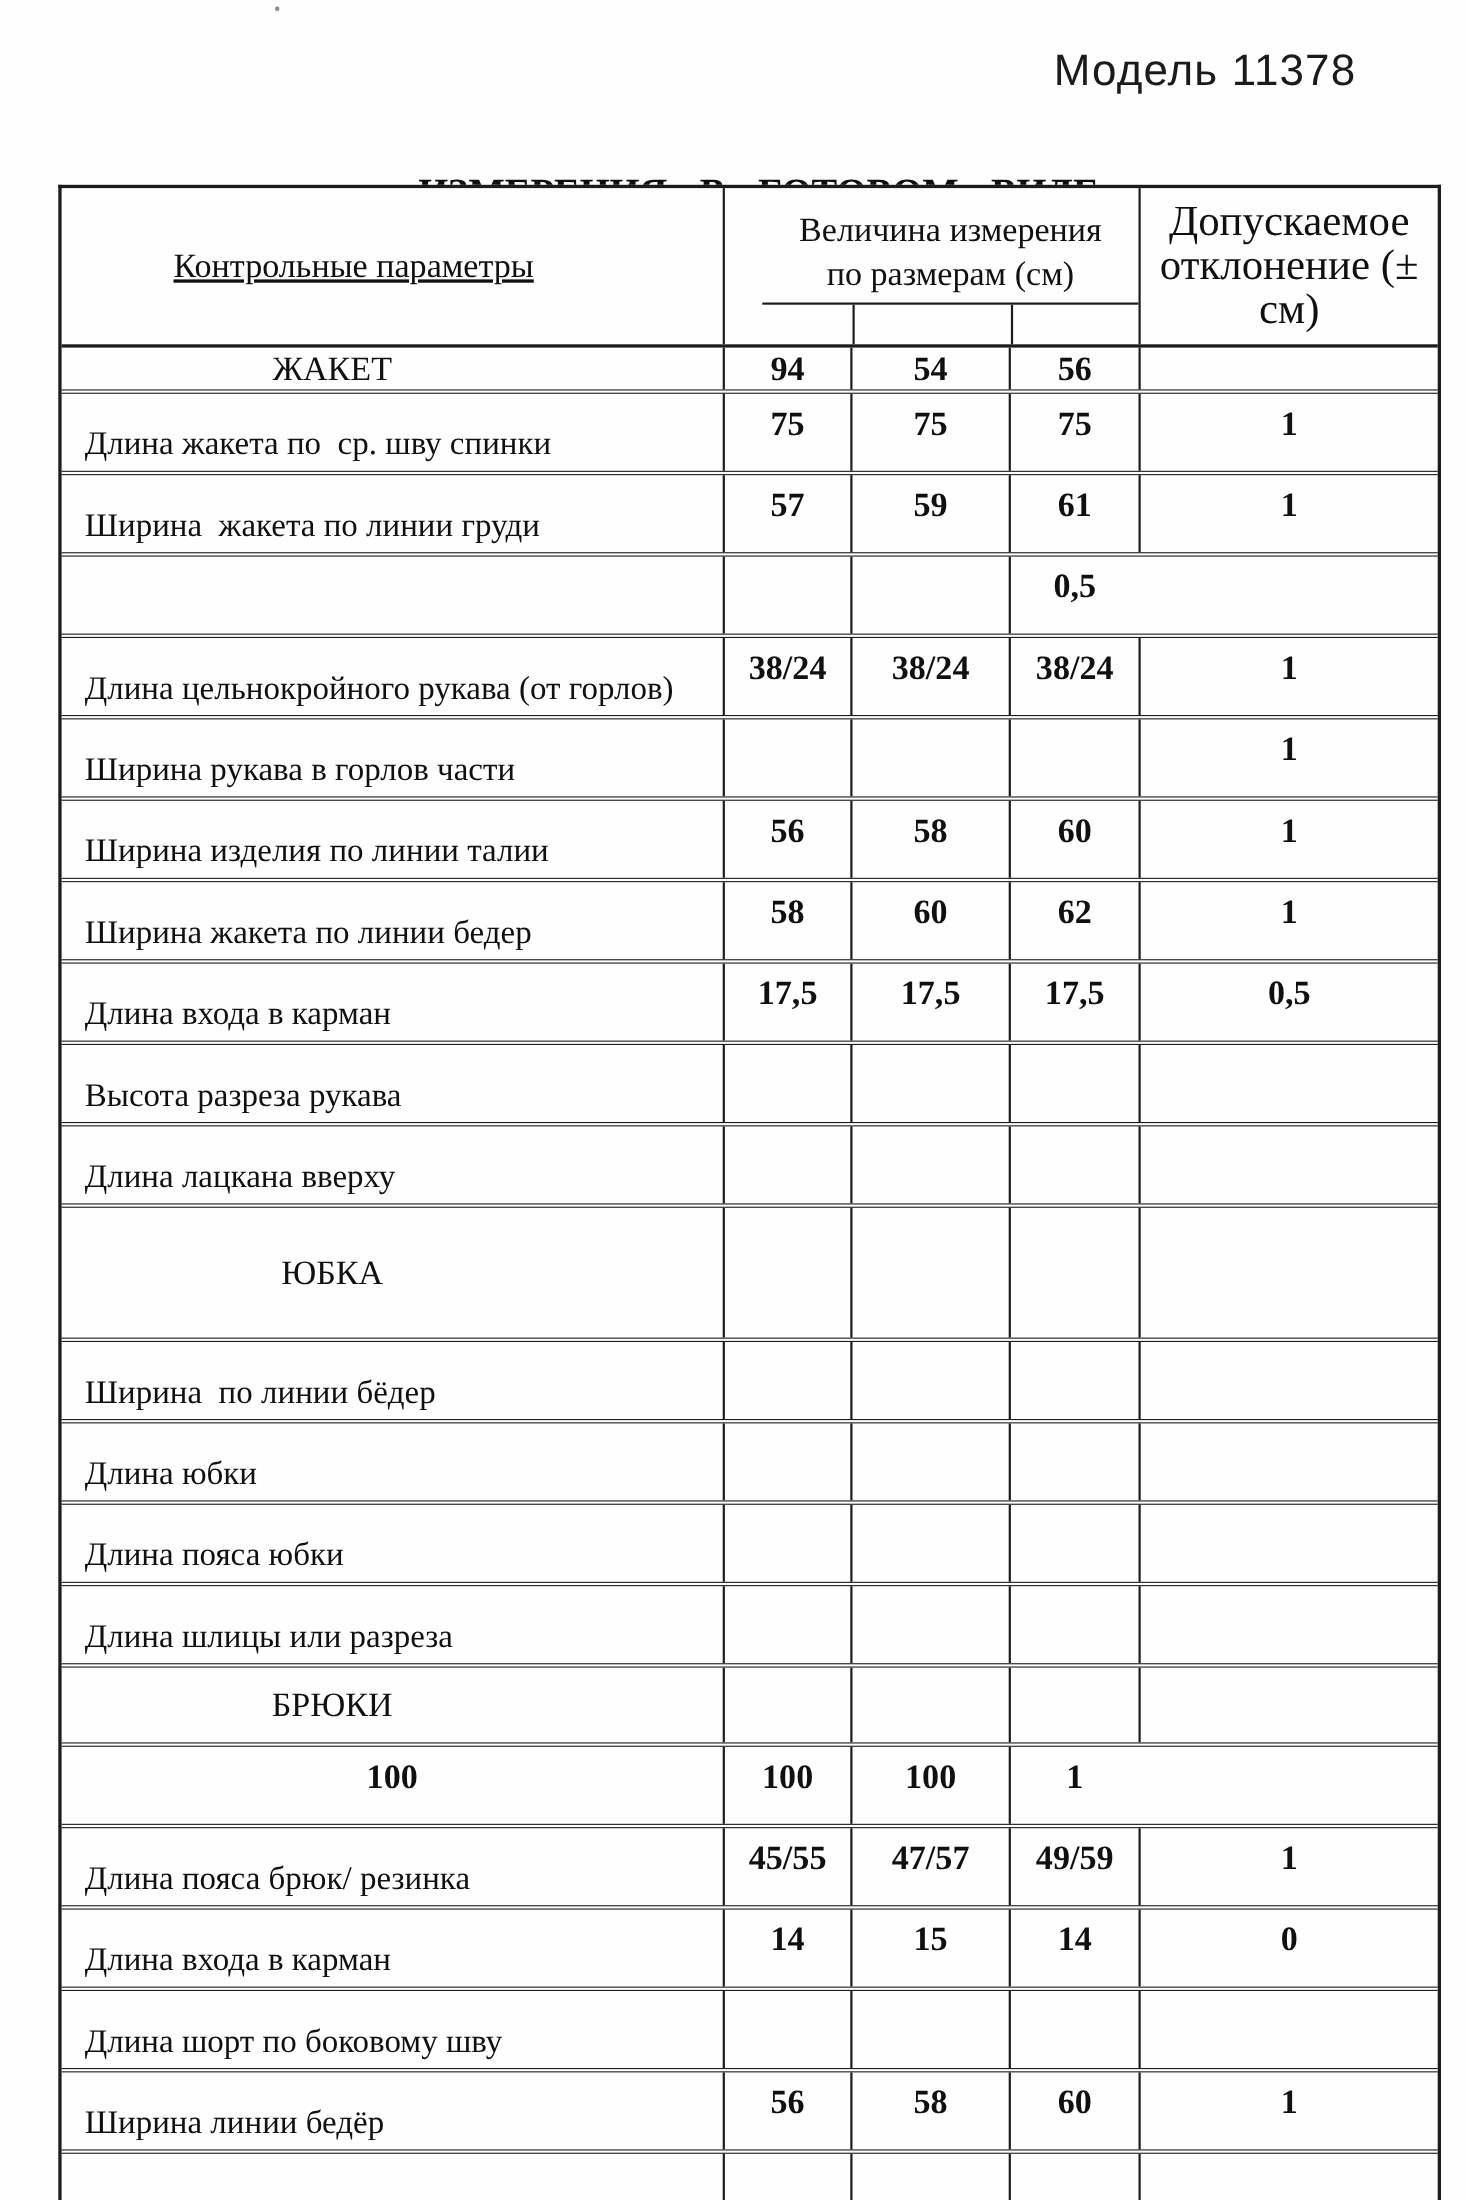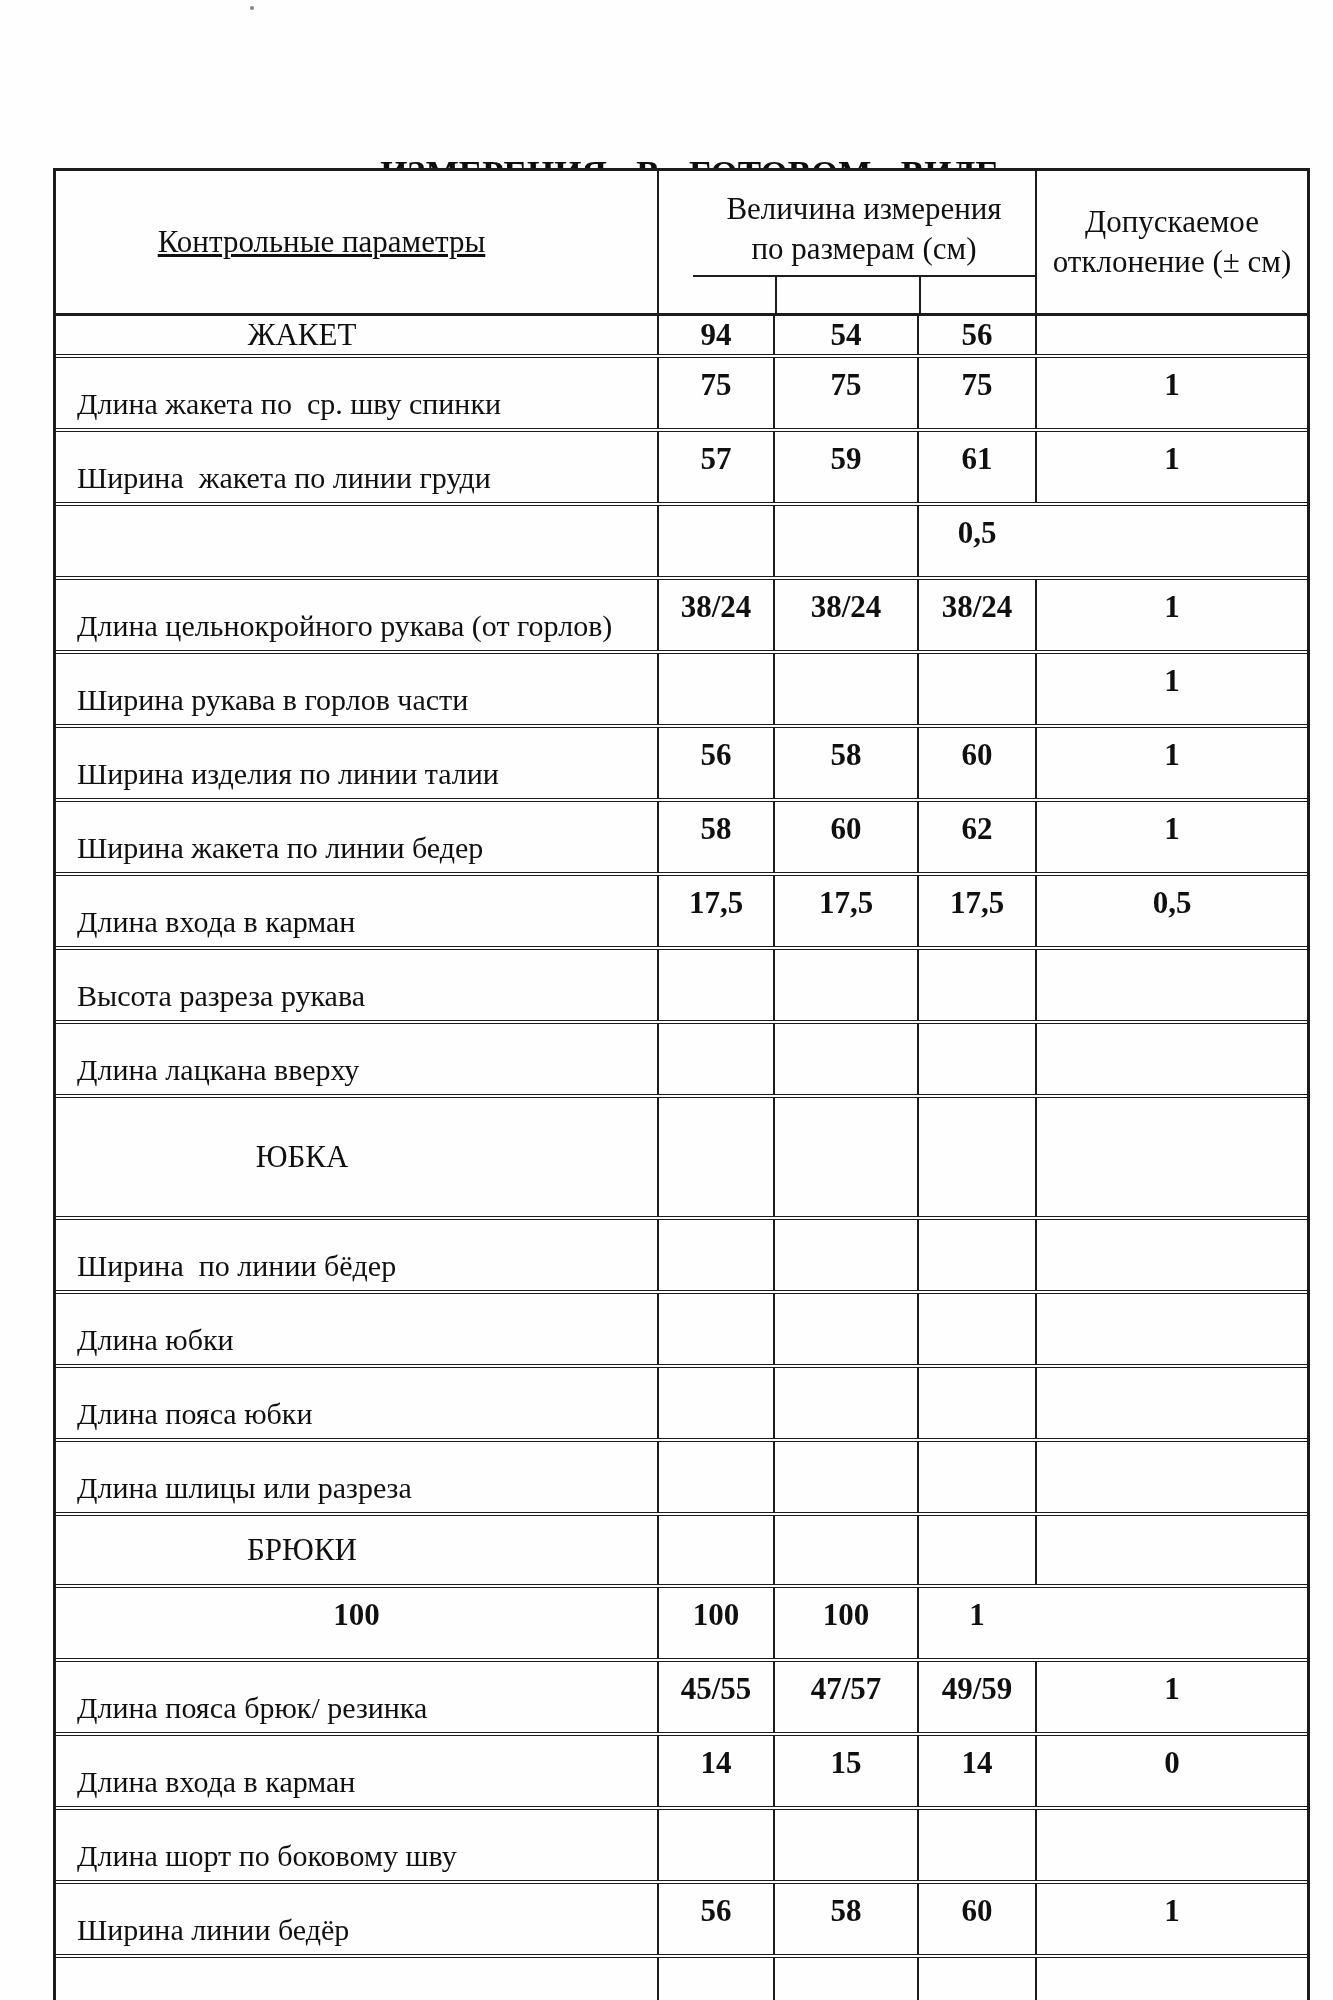--- a/index.html
+++ b/index.html
@@ -27,21 +27,21 @@
   .thead{display:grid;grid-template-columns:601px 378px 1fr;height:145px;border-bottom:3px solid #1c1c1c;}
   .th-params{display:flex;align-items:center;justify-content:center;padding-right:70px;
              font-size:31px;text-align:center;text-decoration:underline;}
   .th-meas{border-left:2px solid #1c1c1c;display:flex;flex-direction:column;}
   .th-meas-top{flex:1;display:flex;align-items:center;justify-content:center;text-align:center;
                font-size:31px;line-height:40px;padding:12px 28px 0 28px;border-bottom:2px solid #1c1c1c;margin-left:34px;}
   .th-meas-sub{height:36px;display:grid;grid-template-columns:116px 144px 1fr;}
   .th-meas-sub .sub{border-left:2px solid #1c1c1c;}
   .th-meas-sub .sub:first-child{border-left:none;}
   .th-tol{border-left:2px solid #1c1c1c;display:flex;align-items:center;justify-content:center;
-          text-align:center;font-size:31px;line-height:40px;padding:0 14px;}
+          text-align:center;font-size:39px;line-height:40px;padding:0 14px;}
 
   .row{display:grid;grid-template-columns:601px 116px 144px 118px 1fr;border-top:4px double #1c1c1c;}
   .row.no-top{border-top:none;}
   .h38{height:38px;} .h74{height:74px;} .h122{height:122px;} .h72{height:72px;} .h50{height:50px;}
 
   .cell{border-left:2px solid #1c1c1c;overflow:hidden;}
   .cell:first-child{border-left:none;}
 
   .lbl{display:flex;align-items:flex-end;padding:0 8px 7px 21px;font-size:30px;line-height:34px;white-space:pre-wrap;}
   .num{display:flex;align-items:flex-start;justify-content:center;padding-top:9px;
@@ -51,20 +51,21 @@
   .sect .lbl{align-items:center;justify-content:center;text-align:center;
              padding:0 130px 0 21px;font-size:31px;}
   .sect .num,.sect .tolc{align-items:center;padding-top:0;}
 </style>
 </head>
 <body>
 
 <div id="page">
   <div class="speck"></div>
 
+  <div class="model-title">Модель 11378</div>
 
   <div class="heading">
     <div class="l1">ИЗМЕРЕНИЯ  В  ГОТОВОМ  ВИДЕ</div>
     <div class="l2">ИЗДЕЛИЙ ИЗ ТЕКСТИЛЬНЫХ  МАТЕРИАЛОВ</div>
   </div>
 
   <div class="tbl">
 
     <div class="thead">
       <div class="th-params">Контрольные параметры</div>

